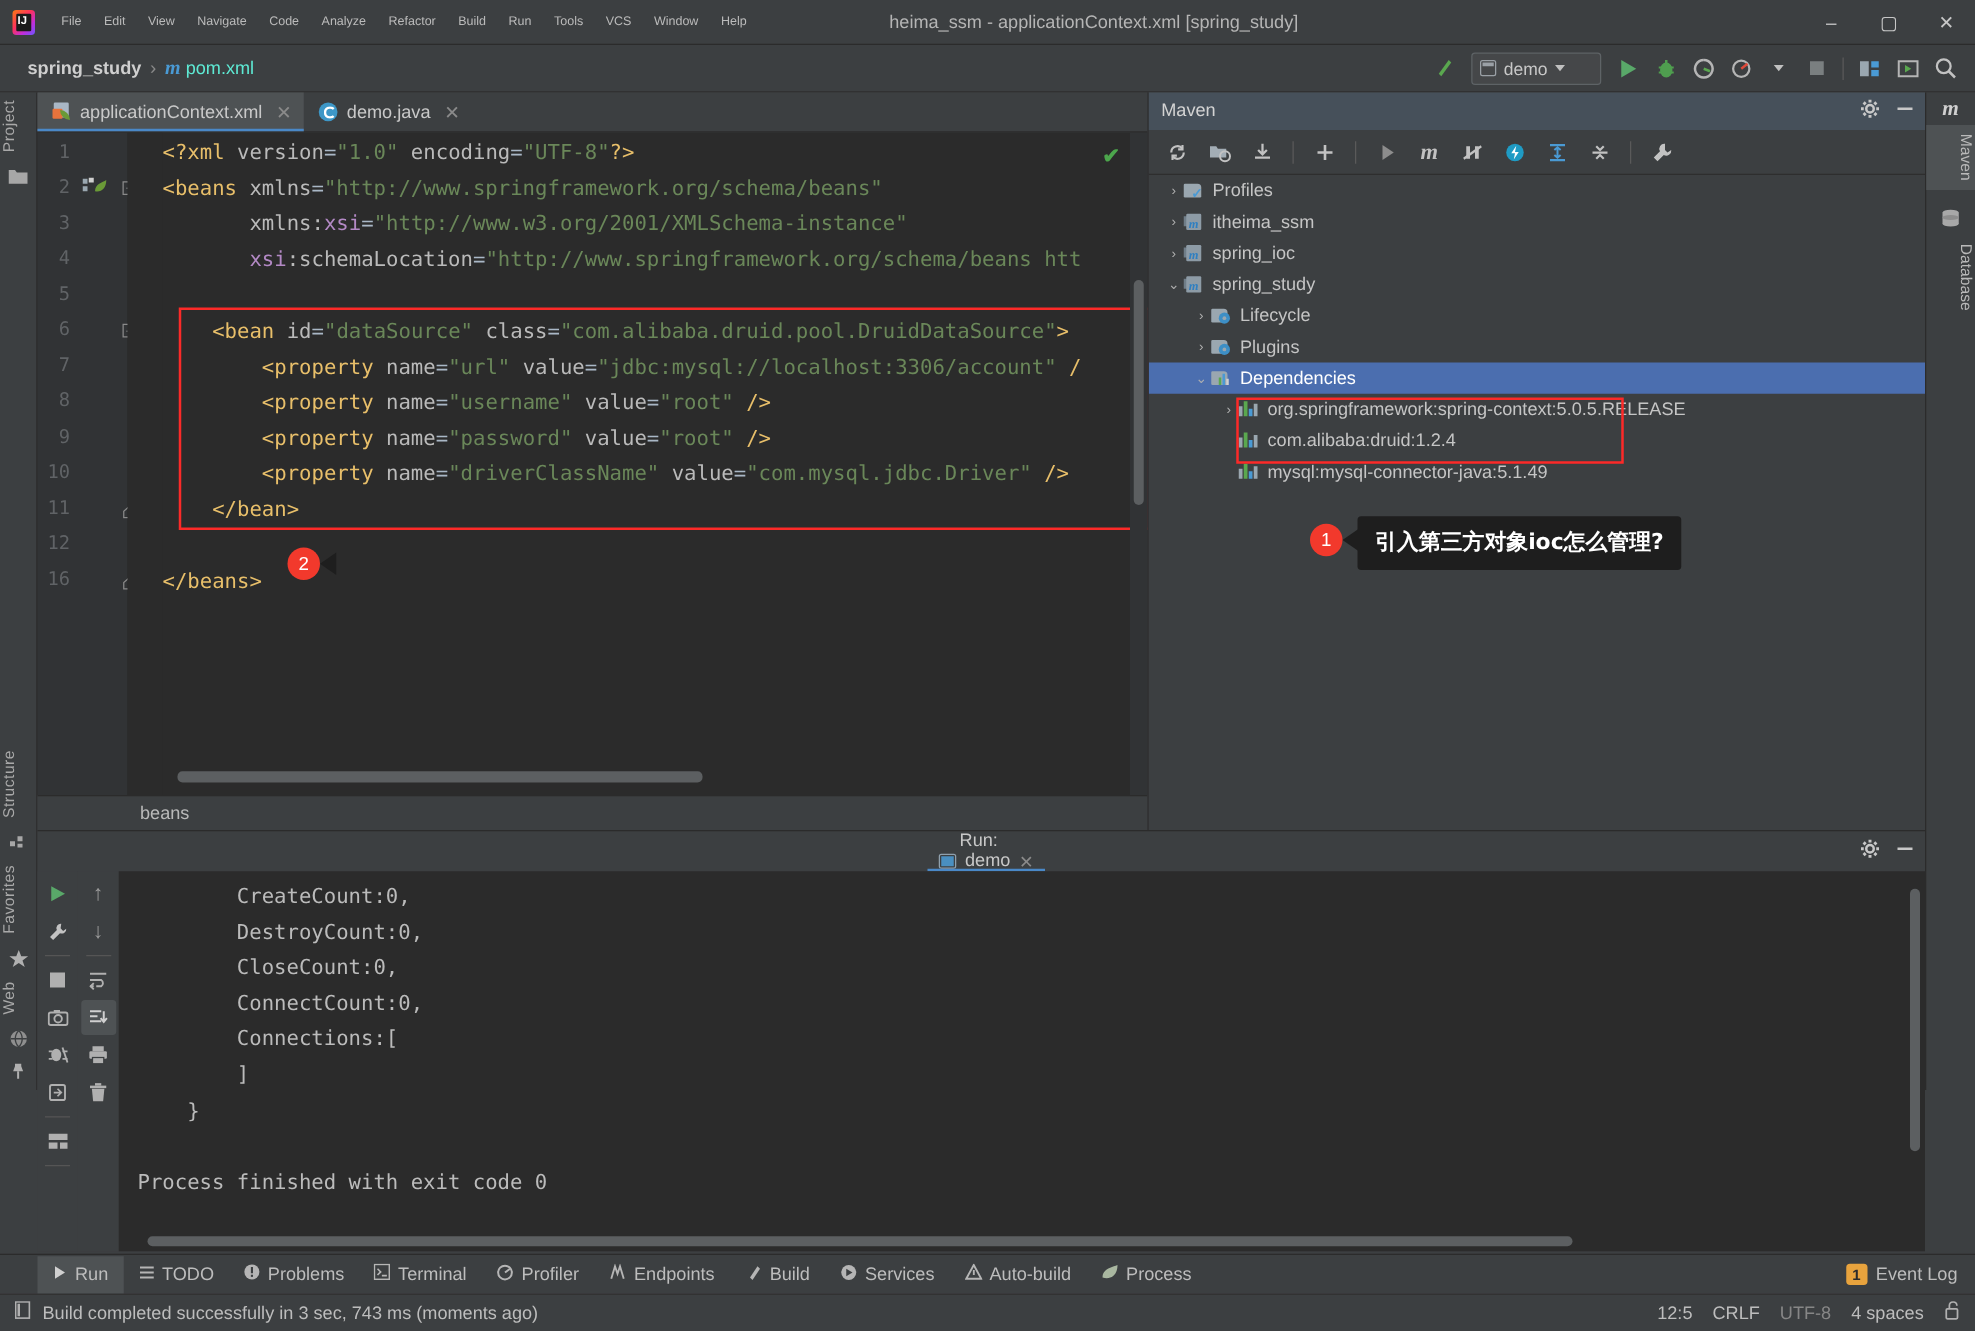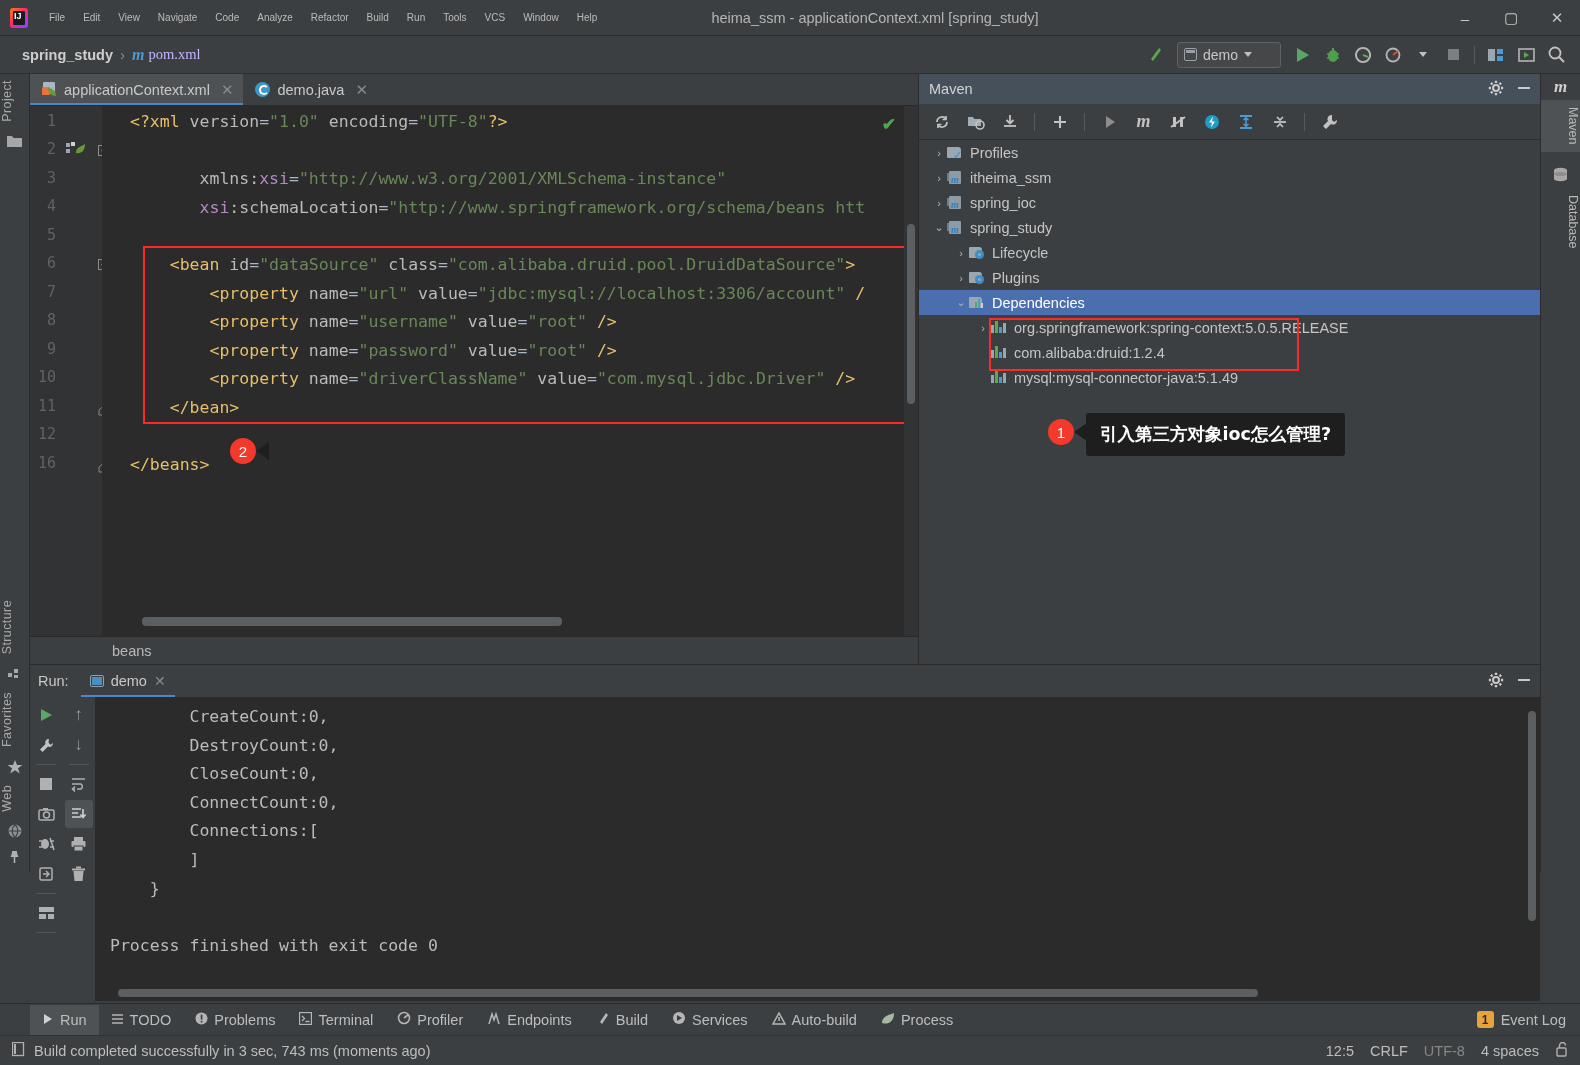--- a/index.html
+++ b/index.html
@@ -41,21 +41,21 @@
   
   .navrow {
     position: absolute; left: 0; top: 36px; width: 1580px; height: 38px;
     background: #3c3f41; display: flex; align-items: center;
     border-bottom: 1px solid #2e2e2e;
   }
   .crumbs { display: flex; align-items: center; padding-left: 22px; font-size: 14.5px; }
   .crumb-proj { color: #cfcfcf; font-weight: bold; }
   .crumb-sep { color: #8a8a8a; margin: 0 7px; font-size: 15px; }
   .mvn-m { color: #4a9ad4; font-weight: bold; font-style: italic; font-size: 16px; margin-right: 4px; font-family:"Liberation Serif",serif;}
-  .crumb-file { color: #c4b5fd; font-family: Liberation Serif, serif; }
+  .crumb-file { color: #5eead4; }
   .toolbar-right { margin-left: auto; display: flex; align-items: center; padding-right: 10px; gap: 2px; }
   .tb-btn { width: 28px; height: 28px; display:flex; align-items:center; justify-content:center; border-radius:3px; }
   .runconfig {
     display: flex; align-items: center; gap: 6px; height: 26px;
     border: 1px solid #5e6366; border-radius: 3px; padding: 0 8px 0 6px;
     background: #454749; margin: 0 6px; min-width: 104px;
   }
   .runconfig .rc-label { font-size: 14px; color: #c8c8c8; }
   .rc-icon { width:13px; height:13px; border:1.6px solid #9aa0a6; border-radius:2px; position:relative;}
   .rc-icon::after{content:"";position:absolute;left:1px;top:1px;right:1px;height:3px;background:#9aa0a6;}
@@ -193,21 +193,21 @@
     position:absolute; width:26px;height:26px; border-radius:50%; background:#f2392c;
     color:#fff; font-size:15px; display:flex;align-items:center;justify-content:center;
     z-index:41; font-family:"Liberation Sans",sans-serif;
   }
 
   
   .runpanel {
     position:absolute; left:30px; top:664px; width:1510px; height:337px; background:#3c3f41;
     border-top:1px solid #2b2b2b;
   }
-  .run-header { height:32px; display:flex; align-items:center; padding-left:8px; font-size:14.5px; color:#c8c8c8; position:relative;}
+  .run-header { height:32px; display:flex; align-items:center; padding-left:8px; font-size:14.5px; color:#c8c8c8; position:relative;flex-direction:column;}
   .run-label { margin-right:12px; }
   .run-tab { display:flex; align-items:center; gap:7px; padding:0 9px; height:32px; position:relative; }
   .run-tab::after { content:""; position:absolute;left:0;right:0;bottom:0;height:2px;background:#4a88c7;}
   .run-tab .x { color:#8a8a8a; font-size:14px;}
   .ic-console{width:14px;height:12px;border:1.6px solid #8fa0ad;border-radius:2px;position:relative;background:#3c3f41;}
   .ic-console::after{content:"";position:absolute;left:1px;top:1px;right:1px;bottom:1px;background:#4a8fc0;}
   .run-hdr-actions{position:absolute;right:8px;top:0;height:32px;display:flex;align-items:center;gap:12px;}
   .run-side {
     position:absolute; left:0; top:32px; width:32px; bottom:0; background:#3c3f41;
     display:flex; flex-direction:column; align-items:center; padding-top:4px; gap:2px;
@@ -455,20 +455,21 @@
         <svg width="11" height="11" viewBox="0 0 11 11">
             <path d="M5.5 1 L10 5 L10 10 L1 10 L1 5 Z" fill="none" stroke="#8a8a8a"></path>
           </svg>
       </div>
       <div class="foldline" style="top:50px;height:250px;"></div>
     </div>
     <div class="gutter-right"></div>
 
     <div class="codearea">
       <div class="cl" style="top:2px;"><span class="k-tag">&lt;?xml</span><span class="k-attr"> version</span><span class="k-eq">=</span><span class="k-val">"1.0"</span><span class="k-attr"> encoding</span><span class="k-eq">=</span><span class="k-val">"UTF-8"</span><span class="k-tag">?&gt;</span></div>
+      <div class="cl" style="top:30.6px;"><span class="k-tag">&lt;beans</span><span class="k-attr"> xmlns</span><span class="k-eq">=</span><span class="k-val">"http://www.springframework.org/schema/beans"</span></div>
       <div class="cl" style="top:59.2px;"><span class="k-punct">       </span><span class="k-attr">xmlns:</span><span class="k-ns">xsi</span><span class="k-eq">=</span><span class="k-val">"http://www.w3.org/2001/XMLSchema-instance"</span></div>
       <div class="cl" style="top:87.8px;"><span class="k-punct">       </span><span class="k-ns">xsi</span><span class="k-attr">:schemaLocation</span><span class="k-eq">=</span><span class="k-val">"http://www.springframework.org/schema/beans htt</span></div>
       <div class="cl" style="top:116.4px;"></div>
       <div class="cl" style="top:145px;"><span class="k-punct">    </span><span class="k-tag">&lt;bean</span><span class="k-attr"> id</span><span class="k-eq">=</span><span class="k-val">"dataSource"</span><span class="k-attr"> class</span><span class="k-eq">=</span><span class="k-val">"com.alibaba.druid.pool.DruidDataSource"</span><span class="k-tag">&gt;</span></div>
       <div class="cl" style="top:173.6px;"><span class="k-punct">        </span><span class="k-tag">&lt;property</span><span class="k-attr"> name</span><span class="k-eq">=</span><span class="k-val">"url"</span><span class="k-attr"> value</span><span class="k-eq">=</span><span class="k-val">"jdbc:mysql://localhost:3306/account"</span><span class="k-tag"> /</span></div>
       <div class="cl" style="top:202.2px;"><span class="k-punct">        </span><span class="k-tag">&lt;property</span><span class="k-attr"> name</span><span class="k-eq">=</span><span class="k-val">"username"</span><span class="k-attr"> value</span><span class="k-eq">=</span><span class="k-val">"root"</span><span class="k-tag"> /&gt;</span></div>
       <div class="cl" style="top:230.8px;"><span class="k-punct">        </span><span class="k-tag">&lt;property</span><span class="k-attr"> name</span><span class="k-eq">=</span><span class="k-val">"password"</span><span class="k-attr"> value</span><span class="k-eq">=</span><span class="k-val">"root"</span><span class="k-tag"> /&gt;</span></div>
       <div class="cl" style="top:259.4px;"><span class="k-punct">        </span><span class="k-tag">&lt;property</span><span class="k-attr"> name</span><span class="k-eq">=</span><span class="k-val">"driverClassName"</span><span class="k-attr"> value</span><span class="k-eq">=</span><span class="k-val">"com.mysql.jdbc.Driver"</span><span class="k-tag"> /&gt;</span></div>
       <div class="cl" style="top:288px;"><span class="k-punct">    </span><span class="k-tag">&lt;/bean&gt;</span></div>
       <div class="cl" style="top:316.6px;"></div>

